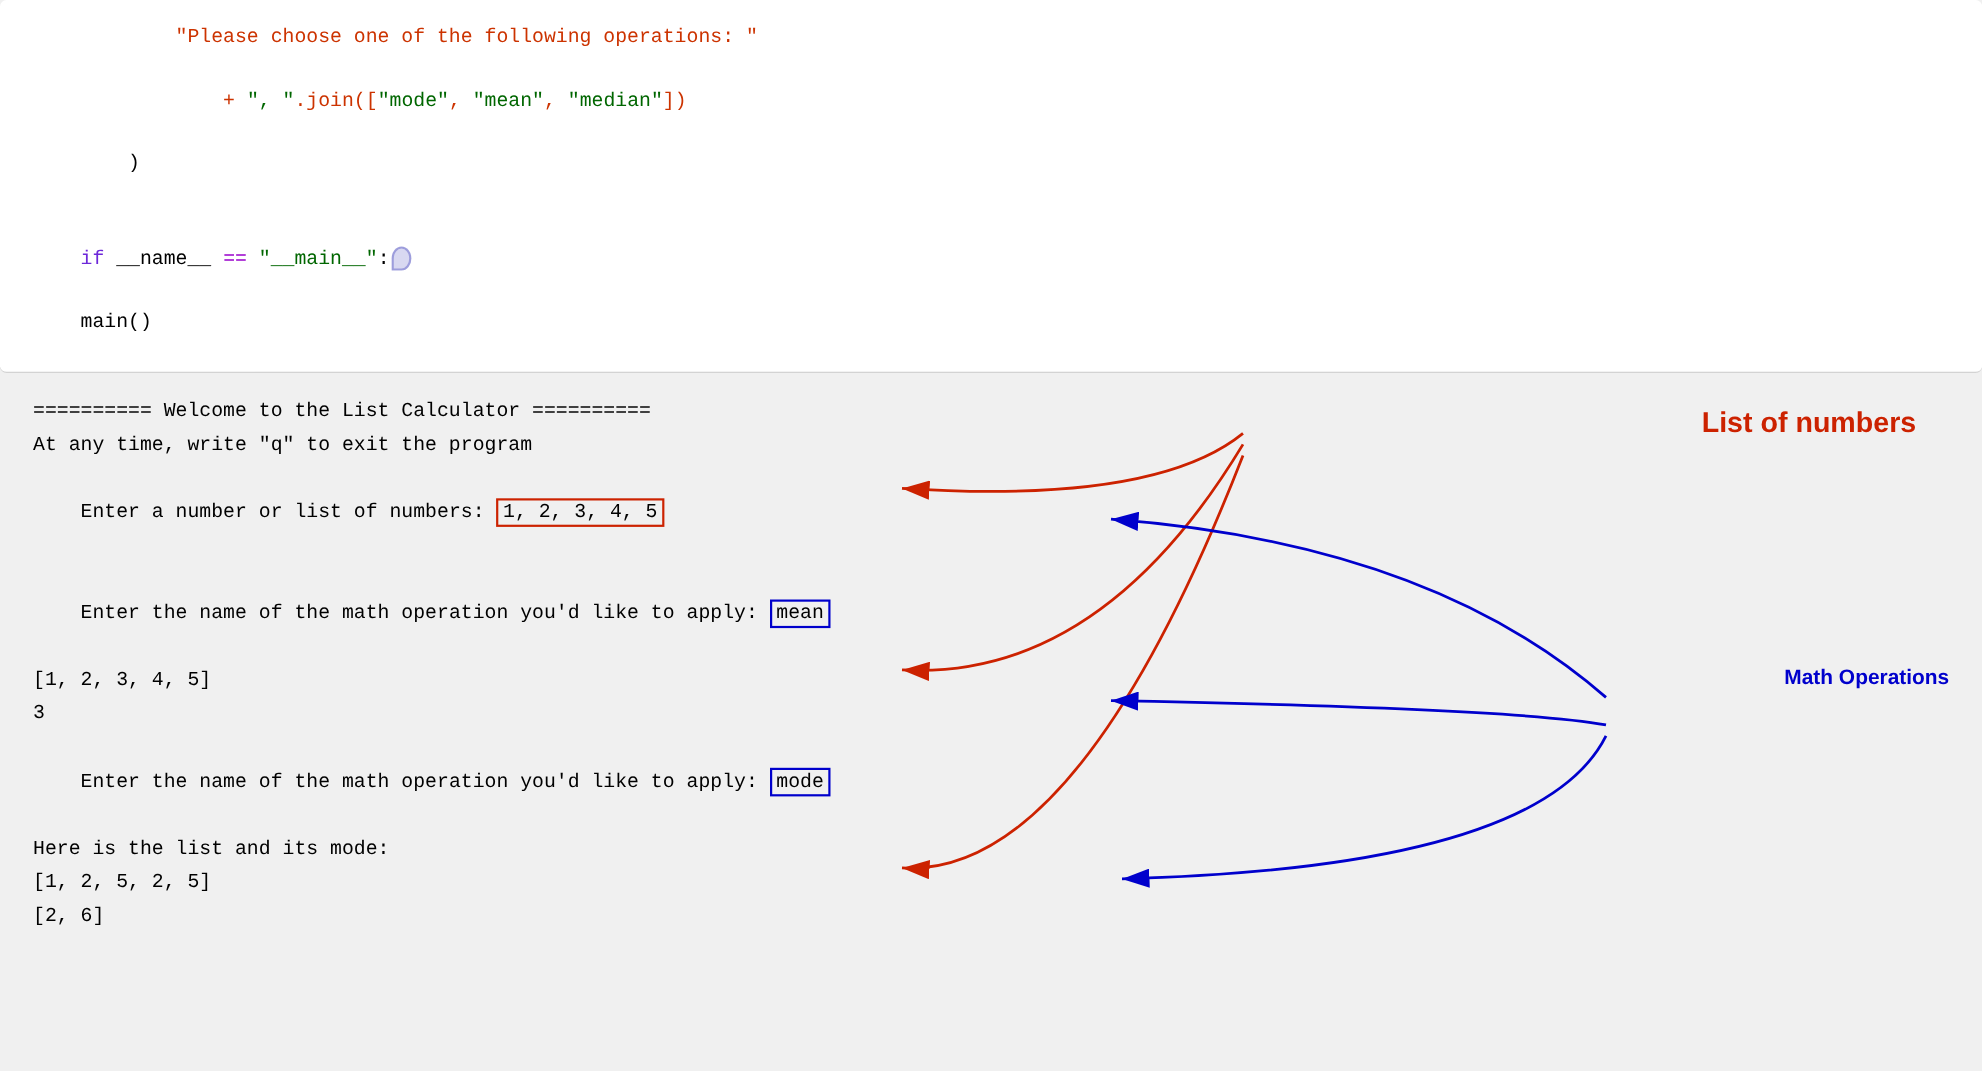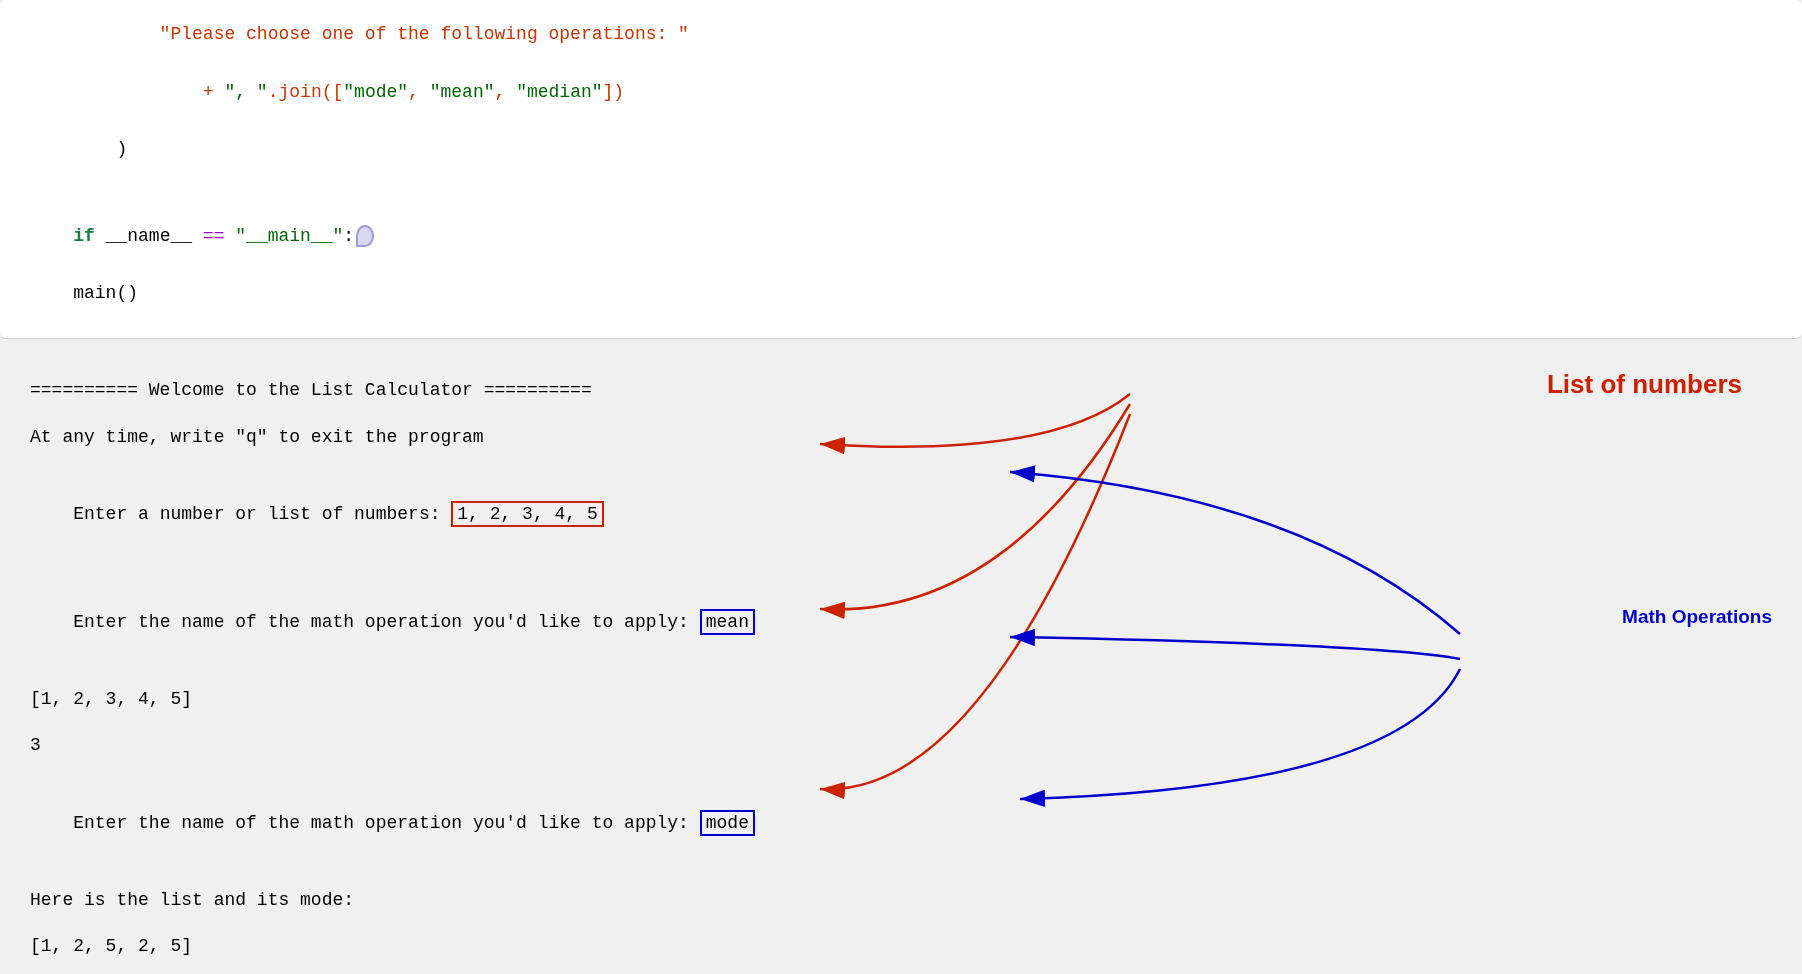--- a/index.html
+++ b/index.html
@@ -17,21 +17,21 @@
       margin: 0;
       border-bottom: 1px solid #ccc;
       position: relative;
     }
 
     .code-line {
       line-height: 1.6;
       white-space: pre;
     }
 
-    .kw-blue { color: #15803d; font-weight: bold; text-align: right; }
+    .kw-blue { color: #6d28d9; font-weight: normal; text-align: right; }
     .str-red { color: #cc3300; }
     .str-green { color: #006600; }
 
     .cursor-indicator {
       display: inline-block;
       width: 18px;
       height: 22px;
       border-radius: 50% 50% 50% 0;
       background: rgba(100,100,200,0.25);
       border: 2px solid rgba(100,100,200,0.5);
@@ -42,21 +42,20 @@
     .output-section {
       background: #f0f0f0;
       padding: 20px 30px;
       position: relative;
       min-height: 700px;
     }
 
     .output-line {
       line-height: 1.7;
       white-space: pre;
-      margin-top: 16px;
     }
 
     .highlighted-input-red {
       display: inline;
       border: 2px solid #cc2200;
       padding: 1px 4px;
       background: transparent;
     }
 
     .highlighted-input-blue {

